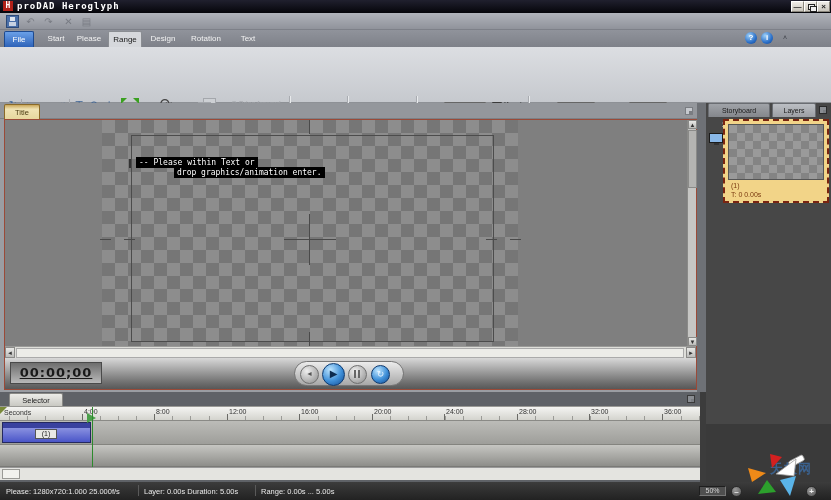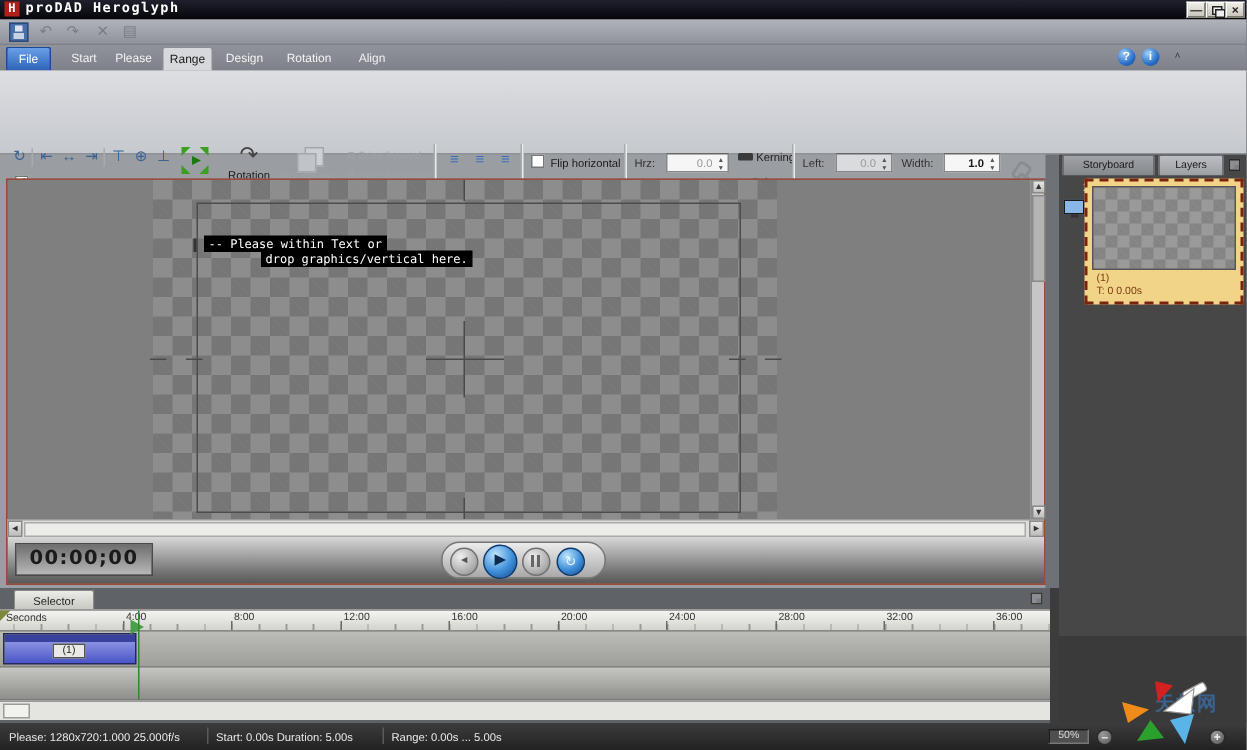--- a/index.html
+++ b/index.html
@@ -51,21 +51,21 @@
   .titletab{left:4px;top:1px;width:36px;height:15px;background:linear-gradient(180deg,#caa75a,#f0e3b4 30%,#e6d79e);border:1px solid #8a6a28;border-bottom:none;box-sizing:border-box;font-size:7.5px;color:#4a3a10;text-align:center;line-height:15px;border-radius:2px 2px 0 0;}
   .preview{left:4px;top:119px;width:693px;height:271px;border:1px solid #9a4a38;box-sizing:border-box;background:#7f7f7f;}
   .checker{background-color:#8d8d8d;background-image:linear-gradient(45deg,#767676 25%,transparent 25%,transparent 75%,#767676 75%),linear-gradient(45deg,#767676 25%,transparent 25%,transparent 75%,#767676 75%);background-position:0 0,13px 13px;background-size:26px 26px;}
   .saferect{border:1px solid #4c4c4c;box-sizing:border-box;}
   .ph-line{font:8px "DejaVu Sans Mono",monospace;color:#fff;background:#000;padding:1px 3px;white-space:pre;}
   .cross{background:#4a4a4a;}
   .vscroll{background:#c6c6c4;border-left:1px solid #8a8a88;box-sizing:border-box;}
   .sbtn{background:linear-gradient(180deg,#e8e8e6,#bcbcba);border:1px solid #8a8a88;box-sizing:border-box;font-size:6px;color:#333;text-align:center;}
   .hscroll{background:#dededa;border-top:1px solid #9a9a98;box-sizing:border-box;}
   .transport{left:4px;top:358px;width:693px;height:32px;background:linear-gradient(180deg,#d8d8d8,#9c9c9c 45%,#6e6e6e 80%,#585858);border:1px solid #9a4a38;border-top:none;box-sizing:border-box;}
-  .tc{left:5px;top:4px;width:92px;height:22px;background:linear-gradient(180deg,#6e6e6e,#b8b8b8);border:1px solid #4a4a4a;box-sizing:border-box;font:bold 13px "DejaVu Sans",sans-serif;color:#1a1a1a;text-align:center;line-height:20px;letter-spacing:1px;}
+  .tc{left:5px;top:4px;width:92px;height:22px;background:linear-gradient(180deg,#6e6e6e,#b8b8b8);border:1px solid #4a4a4a;box-sizing:border-box;font:bold 13px "DejaVu Sans",sans-serif;color:#1a1a1a;text-align:center;line-height:20px;letter-spacing:1px;text-decoration:underline;}
   .tbar{left:289px;top:3px;width:110px;height:25px;border-radius:13px;background:linear-gradient(180deg,#ececec,#a8a8a8);border:1px solid #777;box-sizing:border-box;}
   .pbtn{border-radius:50%;text-align:center;}
   .pbtn.gray{background:radial-gradient(circle at 35% 30%,#efefef,#b8b8b8 55%,#8a8a8a);border:1px solid #707070;color:#555;}
   .pbtn.blue{background:radial-gradient(circle at 35% 28%,#bfe6ff,#3e8fd8 55%,#14498f);border:1px solid #0e3a70;color:#0d2c50;}
 
   
   .tlpanel{left:0;top:392px;width:700px;height:90px;background:#5f6267;}
   .tltab{left:9px;top:1px;width:54px;height:13px;background:linear-gradient(180deg,#ececE8,#c9c9c3);border:1px solid #8a8a86;border-bottom:none;box-sizing:border-box;border-radius:2px 2px 0 0;font-size:7.5px;color:#222;text-align:center;line-height:13px;}
   .ruler{left:0;top:14px;width:700px;height:15px;background:linear-gradient(180deg,#f4f4f2,#d4d4ce);border-top:1px solid #9a9a96;border-bottom:1px solid #8a8a86;box-sizing:border-box;}
   .minors{position:absolute;left:0;bottom:0;width:700px;height:4px;background:repeating-linear-gradient(90deg,#9a9a96 0 1px,transparent 1px 18.15px);background-position:9px 0;}
@@ -128,21 +128,21 @@
     <div class="abs qicon dim" style="left:80px;">▤</div>
   </div>
 
   <div class="abs tabsrow">
     <div class="abs rtab file" style="left:4px;width:30px;">File</div>
     <div class="abs rtab" style="left:42px;width:28px;">Start</div>
     <div class="abs rtab" style="left:74px;width:30px;">Please</div>
     <div class="abs rtab active" style="left:108px;width:34px;">Range</div>
     <div class="abs rtab" style="left:147px;width:32px;">Design</div>
     <div class="abs rtab" style="left:184px;width:44px;">Rotation</div>
-    <div class="abs rtab" style="left:234px;width:28px;">Align</div>
+    <div class="abs rtab" style="left:234px;width:28px;">Text</div>
   </div>
   <div class="abs helpbtn" style="left:745px;">?</div>
   <div class="abs helpbtn" style="left:761px;">i</div>
   <div class="abs" style="left:783px;top:34px;font-size:7px;color:#3a3d44;">˄</div>
 
   <div class="abs ribbon">
 
     <div class="abs sicon" style="left:6px;">↻</div>
     <div class="abs" style="left:21px;top:52px;width:1px;height:12px;background:#a8abb0;"></div>
     <div class="abs sicon" style="left:24px;">⇤</div>
@@ -222,38 +222,44 @@
     <div class="abs" style="left:672px;top:60px;width:14px;height:20px;">
       <div style="position:absolute;left:4px;top:1px;width:6px;height:9px;border:2px solid #8a8d92;border-radius:3px;transform:rotate(35deg);"></div>
       <div style="position:absolute;left:4px;top:9px;width:6px;height:9px;border:2px solid #8a8d92;border-radius:3px;transform:rotate(35deg);"></div>
     </div>
     <div class="abs glabel" style="left:565px;width:70px;">Metric</div>
     <div class="abs launcher" style="left:681px;top:91px;">
         <i></i>
       </div>
   </div>
 
+  <div class="abs canvtabs">
+    <div class="abs titletab">Title</div>
+    <div class="abs launcher" style="left:685px;top:4px;background:#c6c9ce;">
+        <i></i>
+      </div>
+  </div>
 
   <div class="abs preview">
     <div class="abs checker" style="left:97px;top:0;width:416px;height:226px;"></div>
     <div class="abs saferect" style="left:126px;top:15px;width:363px;height:207px;"></div>
 
     <div class="abs cross" style="left:279px;top:119px;width:52px;height:1px;"></div>
     <div class="abs cross" style="left:304px;top:94px;width:1px;height:51px;"></div>
 
     <div class="abs cross" style="left:304px;top:0;width:1px;height:14px;"></div>
     <div class="abs cross" style="left:304px;top:212px;width:1px;height:14px;"></div>
     <div class="abs cross" style="left:95px;top:119px;width:11px;height:1px;"></div>
     <div class="abs cross" style="left:119px;top:119px;width:11px;height:1px;"></div>
     <div class="abs cross" style="left:481px;top:119px;width:11px;height:1px;"></div>
     <div class="abs cross" style="left:505px;top:119px;width:11px;height:1px;"></div>
 
     <div class="abs" style="left:124px;top:39px;width:2px;height:9px;background:#333;"></div>
     <div class="abs ph-line" style="left:131px;top:37px;">-- Please within Text or</div>
-    <div class="abs ph-line" style="left:169px;top:47px;">drop graphics/vertical here.</div>
+    <div class="abs ph-line" style="left:169px;top:47px;">drop graphics/animation enter.</div>
 
     <div class="abs vscroll" style="left:682px;top:0;width:9px;height:226px;">
       <div class="abs sbtn" style="left:0;top:0;width:9px;height:9px;line-height:8px;">▲</div>
       <div class="abs" style="left:0;top:10px;width:9px;height:58px;background:#b4b4b2;border:1px solid #8a8a88;box-sizing:border-box;"></div>
       <div class="abs sbtn" style="left:0;top:217px;width:9px;height:9px;line-height:8px;">▼</div>
     </div>
 
     <div class="abs hscroll" style="left:0;top:226px;width:691px;height:12px;">
       <div class="abs sbtn" style="left:0;top:0;width:10px;height:11px;line-height:10px;">◄</div>
       <div class="abs" style="left:11px;top:1px;width:668px;height:10px;background:#ececE8;border:1px solid #aaa;box-sizing:border-box;"></div>
@@ -359,21 +365,21 @@
     </div>
 
     <div class="abs" style="left:0;top:321px;width:125px;height:58px;background:#3a3a3a;">
       
     </div>
   </div>
 
   <div class="abs statusbar">
     <div class="abs" style="left:6px;top:5px;">Please: 1280x720:1.000  25.000f/s</div>
     <div class="abs ssep" style="left:138px;"></div>
-    <div class="abs" style="left:144px;top:5px;">Start: 0.00s  Duration: 5.00s</div>
+    <div class="abs" style="left:144px;top:5px;">Layer: 0.00s  Duration: 5.00s</div>
     <div class="abs ssep" style="left:255px;"></div>
     <div class="abs" style="left:261px;top:5px;">Range: 0.00s ... 5.00s</div>
     <div class="abs zoombox">50%</div>
     <div class="abs roundbtn" style="left:731px;">–</div>
     <div class="abs roundbtn" style="left:806px;">+</div>
   </div>
 
   <div class="abs wmark">天极网</div>
   <svg class="abs" style="left:742px;top:452px;" width="66" height="46" viewBox="0 0 66 46">
     <polygon points="28,2 40,5 30,16" fill="#d42020"></polygon>

